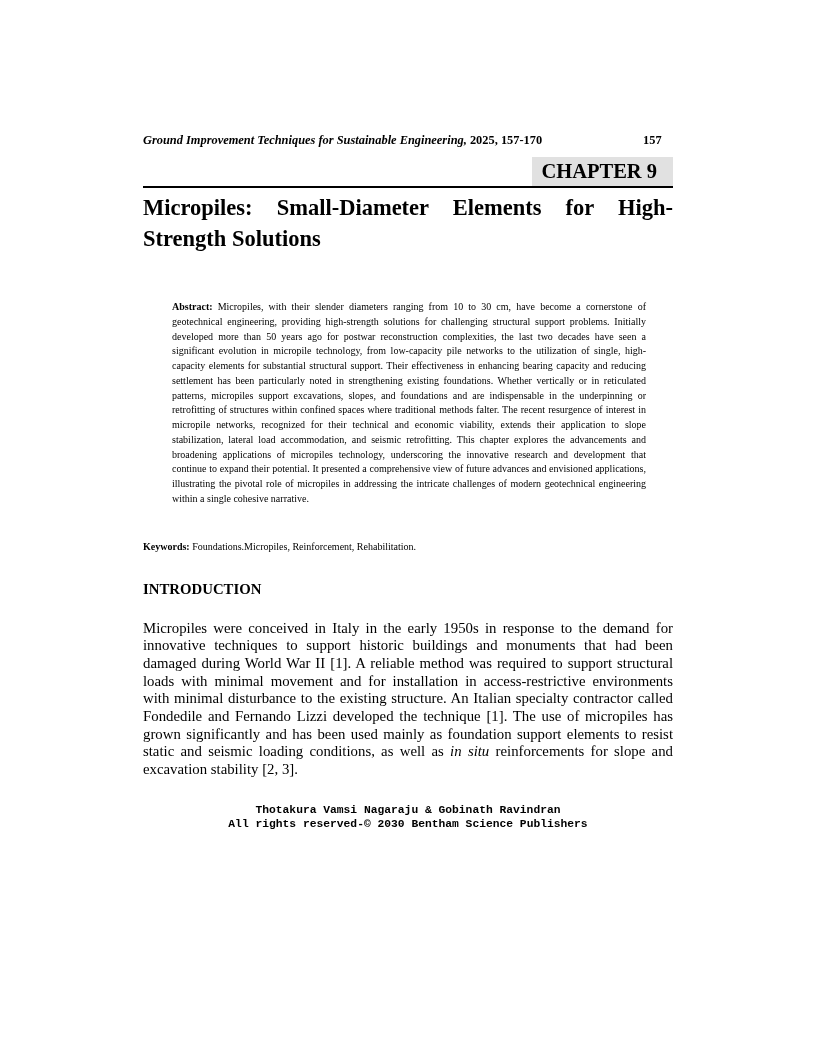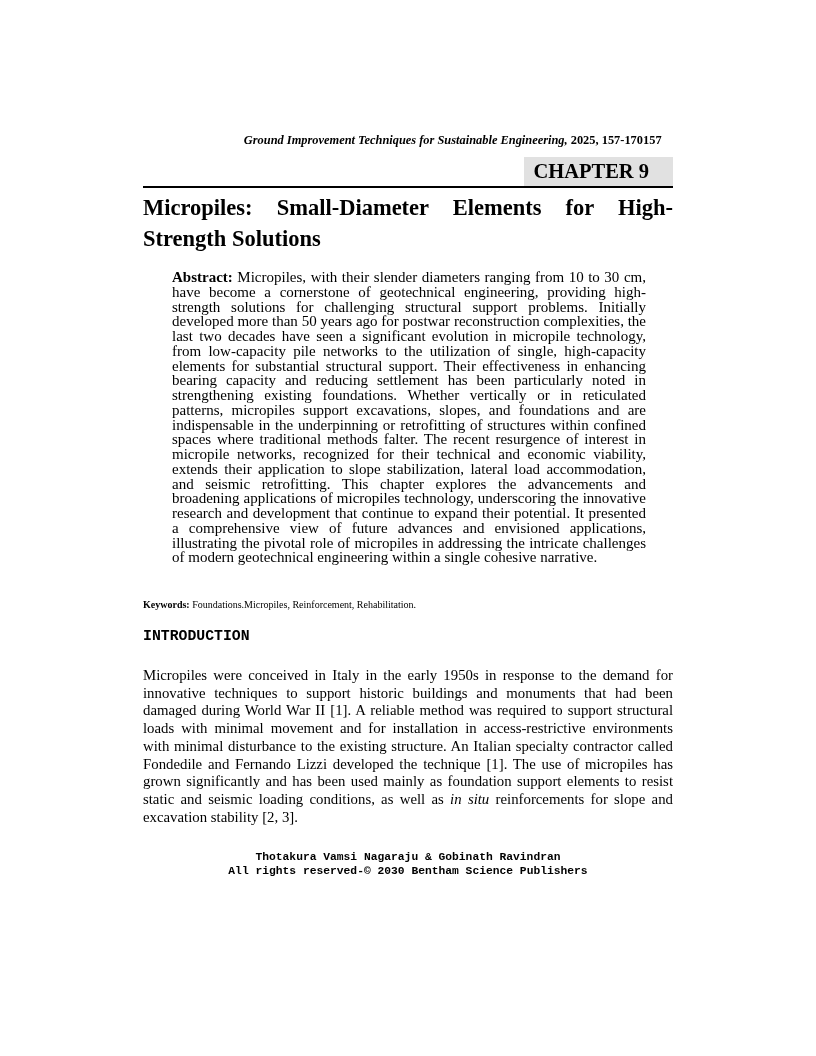--- a/index.html
+++ b/index.html
@@ -22,75 +22,74 @@
   }
   
   .running-header {
     margin-top: 133px;
     display: flex;
     align-items: baseline;
     font-size: 12.4px;
     line-height: 15px;
     font-weight: bold;
   }
-  .running-header .journal { flex: 1; text-align: right; }
+  .running-header .journal { flex: 1; text-align: left; }
   .running-header .journal .jt-italic { font-style: italic; }
   .running-header .page-num { text-align: left; min-width: 30px; }
   
   .chapter-row {
     margin-top: 9px;
     text-align: right;
   }
   .chapter-label {
     display: inline-block;
     background: #e1e1e1;
     font-size: 20.5px;
     line-height: 24px;
     font-weight: bold;
-    padding: 2px 24px 3px 9px;
+    padding: 2px 16px 3px 9px;
   }
   .chapter-rule {
     border-bottom: 2px solid #000;
   }
   
   .doc-title {
     margin-top: 4px;
     font-size: 22.5px;
     line-height: 31px;
     font-weight: bold;
   }
   .doc-title .t-line1 {
     text-align: justify;
     text-align-last: justify;
   }
   
   .abstract {
-    margin-top: 16px;
+    margin-top: 46px;
     margin-left: 29px;
     margin-right: 27px;
-    font-size: 15px;
+    font-size: 10px;
     line-height: 14.75px;
     text-align: justify;
   }
   .bold { font-weight: bold; }
   .italic { font-style: italic; }
   
   .keywords {
     margin-top: 31px;
     font-size: 10px;
     line-height: 18px;
     font-family: Liberation Serif, serif;
   }
   
   .section-heading {
-    margin-top: 13px;
+    margin-top: 24px;
     font-size: 14.8px;
     line-height: 18px;
     font-weight: bold;
-    font-family: Liberation Mono, monospace;
   }
   
   .body-para {
     margin-top: 22px;
     font-size: 14.8px;
     line-height: 17.7px;
     text-align: justify;
   }
   
   .page-footer {

